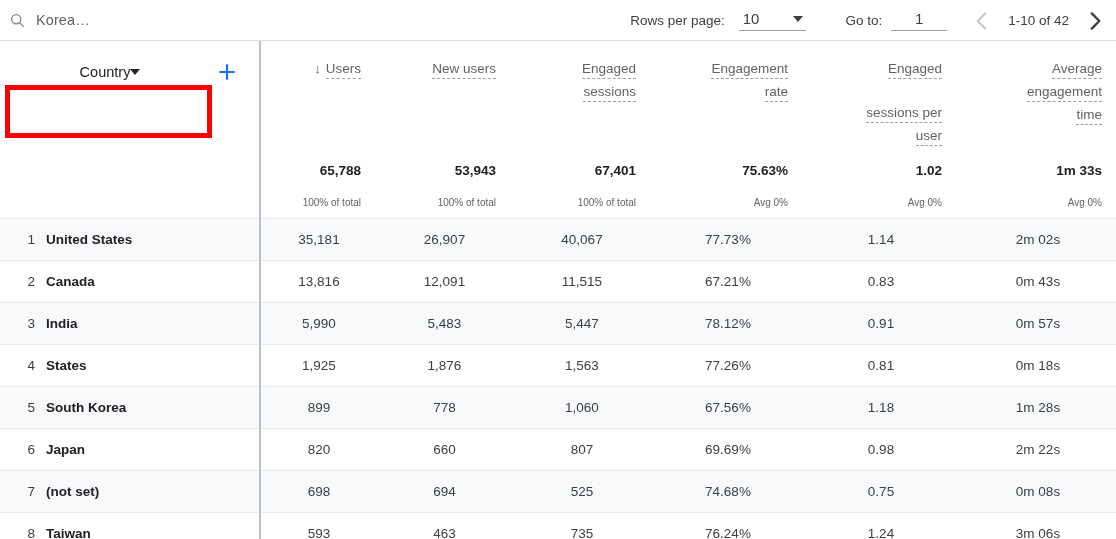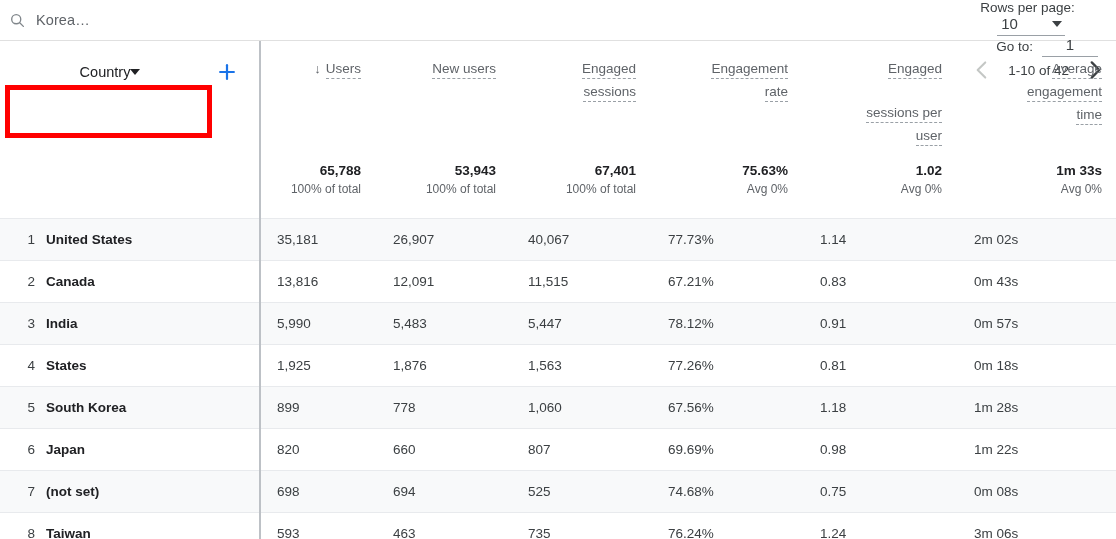--- a/index.html
+++ b/index.html
@@ -24,27 +24,27 @@
     margin-left: 9px; gap: 10px;
   }
   .search-icon { width: 17px; height: 17px; display: block; }
   .search-placeholder {
     font-size: 14.5px; color: #5f6368; letter-spacing: .1px;
   }
 
   .pager {
     position: absolute; right: 8px; top: 0; height: 41px;
     display: flex; align-items: center; gap: 0;
-    font-size: 13.5px; color: #3c4043; flex-direction: column;
+    font-size: 13.5px; color: #3c4043;
   }
   .pager-label { color: #3c4043; font-size: 13.5px; }
   .rows-select {
     display: flex; align-items: center; gap: 34px;
     border-bottom: 1px solid #9aa0a6;
-    padding: 0 3px 3px 4px; margin-left: 7px;
+    padding: 0 3px 3px 4px; margin-left: 14px;
     min-width: 62px; justify-content: space-between;
   }
   .rows-value { font-size: 15px; color: #3c4043; }
   .caret-down {
     width: 0; height: 0;
     border-left: 5.5px solid transparent;
     border-right: 5.5px solid transparent;
     border-top: 6px solid #3c4043;
   }
   .goto-wrap { display: flex; align-items: center; margin-left: 39px; }
@@ -76,21 +76,21 @@
 
   .c-dim { width: 259px; display: flex; align-items: center; flex: 0 0 259px; }
   .c-idx {
     width: 46px; flex: 0 0 46px; text-align: right;
     padding-right: 11px; font-size: 13.5px; color: #3c4043;
   }
   .c-name { font-size: 13.5px; font-weight: bold; color: #202124; }
 
   .metrics { display: flex; flex: 1 1 auto; }
   .mcell {
-    text-align: left; padding-right: 14px;
+    text-align: center; padding-right: 14px;
     font-size: 13.5px; color: #3c4043; padding-left: 18px;
   }
   .m0 { flex: 0 0 116px; }
   .m1 { flex: 0 0 135px; }
   .m2 { flex: 0 0 140px; }
   .m3 { flex: 0 0 152px; }
   .m4 { flex: 0 0 154px; }
   .m5 { flex: 0 0 160px; }
 
   
@@ -140,21 +140,21 @@
   
   .totals-row { height: 56px; }
   .tot-dim { width: 259px; flex: 0 0 259px; }
   .tot-metrics { display: flex; flex: 1 1 auto; }
   .tot-cell { text-align: right; padding-right: 14px; }
   .tot-val {
     font-size: 13.5px; font-weight: bold; color: #202124;
     line-height: 17px;
   }
   .tot-sub {
-    font-size: 12px; color: #5f6368; line-height: 17px; margin-top: 2px;
+    font-size: 10px; color: #5f6368; line-height: 17px; margin-top: 15px;
   }
 </style>
 </head>
 <body>
 
 <div id="app">
 
   <div class="toolbar">
     <div class="search-area">
       <span class="search-icon">
@@ -357,21 +357,21 @@
           <div class="c-dim">
             <div class="c-idx">6</div>
             <div class="c-name">Japan</div>
           </div>
           <div class="metrics">
             <div class="mcell m0">820</div>
             <div class="mcell m1">660</div>
             <div class="mcell m2">807</div>
             <div class="mcell m3">69.69%</div>
             <div class="mcell m4">0.98</div>
-            <div class="mcell m5">1m 22s</div>
+            <div class="mcell m5">2m 22s</div>
           </div>
         </div>
         <div class="row data alt">
           <div class="c-dim">
             <div class="c-idx">7</div>
             <div class="c-name">(not set)</div>
           </div>
           <div class="metrics">
             <div class="mcell m0">698</div>
             <div class="mcell m1">694</div>

